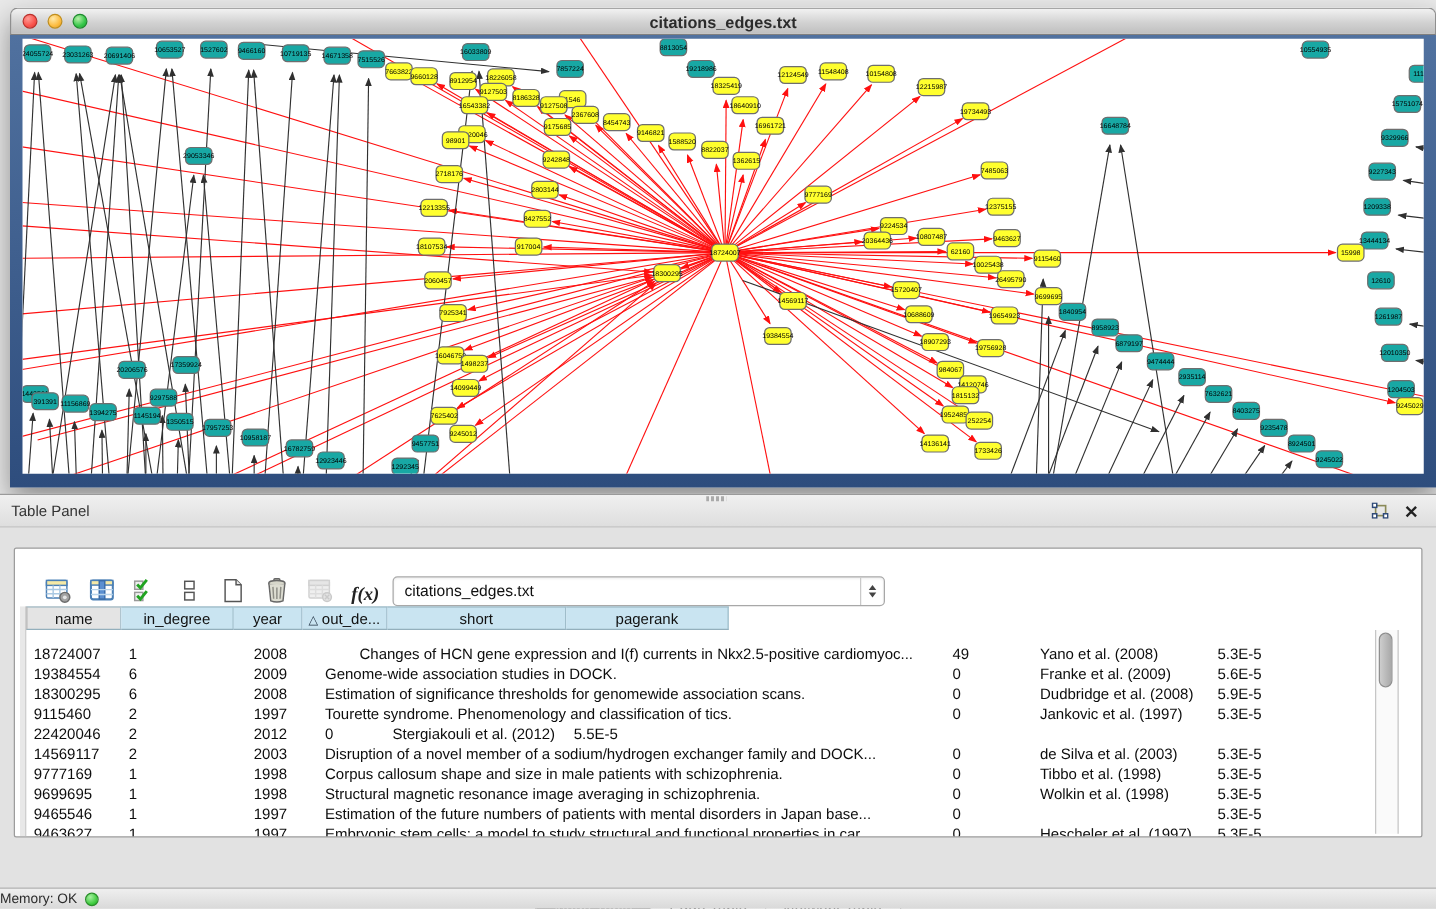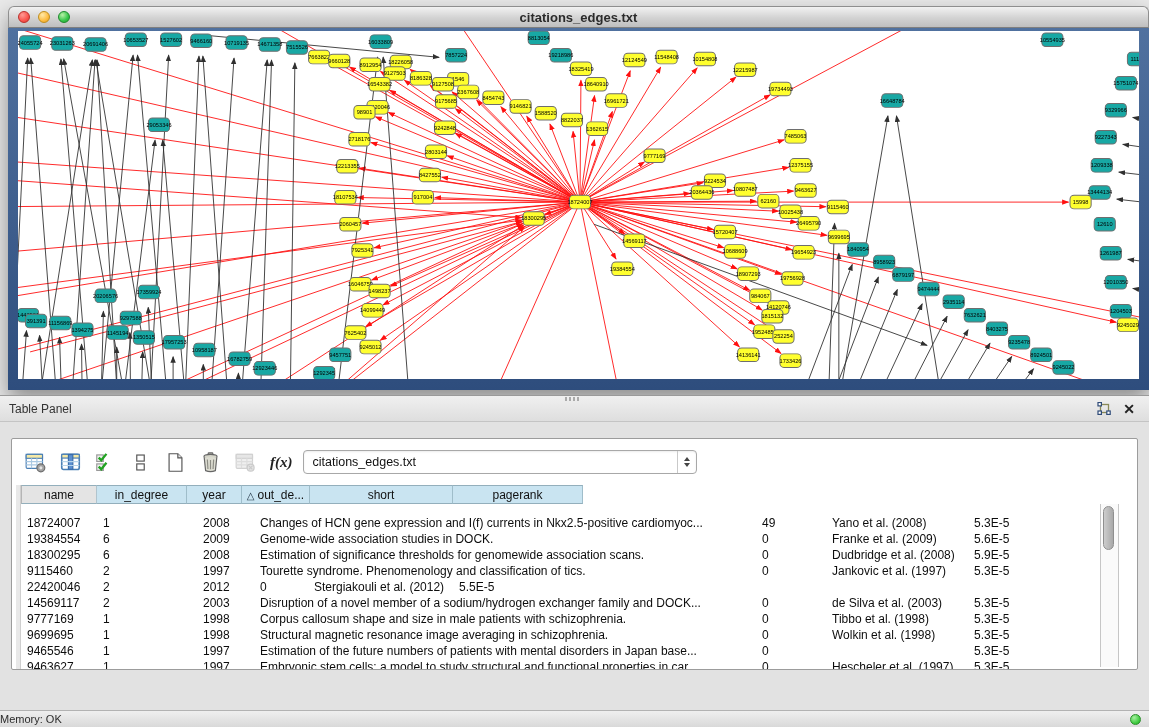--- a/index.html
+++ b/index.html
@@ -30,21 +30,21 @@
     border-bottom:1px solid #c4c4c4;display:flex;align-items:center;position:relative}
   .panel-title{font-size:12px;color:#333;padding-left:9px}
   .panel-grip{position:absolute;left:565px;top:1px;width:16px;height:4px;
     background:repeating-linear-gradient(90deg,#aaa 0 2px,transparent 2px 4px)}
   .panel-header-buttons{position:absolute;right:14px;top:0;height:100%;display:flex;align-items:center;gap:12px}
   .float-btn svg{display:block}
   .close-btn{font-size:14px;font-weight:bold;color:#222;cursor:default;line-height:1}
 
   .panel-box{position:absolute;left:11px;right:11px;top:42px;height:232px;
     background:#fff;border:1px solid #9c9c9c;border-radius:2px;box-sizing:border-box}
-  .toolbar{height:46px;display:flex;align-items:center;padding-left:9px}
+  .toolbar{height:46px;display:flex;align-items:flex-end;padding-left:20px}
   .tb-btn{width:28px;height:26px;margin-right:7px;display:flex;align-items:center;justify-content:center}
   .tb-btn svg{width:21px;height:21px;display:block}
   .tb-btn.disabled{opacity:.45}
   .fx-btn{font-family:"Liberation Serif",serif;font-style:italic;font-weight:bold;
     font-size:15px;color:#222;margin:0 10px 0 4px}
   .combo{width:392px;height:22px;border:1px solid #a8a8a8;border-radius:4px;background:#fff;
     display:flex;align-items:center;box-shadow:inset 0 1px 2px rgba(0,0,0,.08)}
   .combo-text{flex:1;font-size:12.5px;color:#111;padding-left:9px;white-space:nowrap;overflow:hidden}
   .combo-arrows{width:18px;height:100%;border-left:1px solid #c9c9c9;display:flex;
     flex-direction:column;align-items:center;justify-content:center;gap:2px}
@@ -78,21 +78,21 @@
   .seg{display:flex;border:1px solid #9b9b9b;border-radius:5px;overflow:hidden;
     box-shadow:0 1px 0 rgba(255,255,255,.6)}
   .tab{height:20px;line-height:20px;padding:0 14px;font-size:12.5px;color:#1c1c1c;
     background:linear-gradient(#fdfdfd,#ececec);border-right:1px solid #b5b5b5}
   .tab:last-child{border-right:none}
   .tab.selected{background:linear-gradient(#8b8b8b,#6d6d6d);color:#efefef;text-shadow:0 -1px 0 rgba(0,0,0,.3)}
 
   
   .status-bar{position:absolute;left:0;bottom:0;width:1149px;height:17px;
     background:linear-gradient(#efefef,#d9d9d9);border-top:1px solid #b2b2b2;box-sizing:border-box;
-    display:flex;align-items:center;justify-content:space-between;padding-right:8px}
+    display:flex;align-items:center;justify-content:flex-start;padding-right:8px}
   .mem-label{font-size:11px;color:#2c2c2c;margin-right:6px}
   .mem-dot{width:11px;height:11px;border-radius:50%;
     background:radial-gradient(circle at 35% 30%,#a6f0a0,#3ecb3e 65%,#2aa52a);border:1px solid #2a8f2a;box-sizing:border-box}
 </style>
 </head>
 <body>
 
 <div class="network-window">
   <div class="titlebar">
     <div class="lights">
@@ -851,21 +851,21 @@
             <div class="hcell" style="width: 55px;"><span>year</span></div>
             <div class="hcell" style="width: 68px;"><span class="sort">△</span><span>out_de...</span></div>
             <div class="hcell" style="width: 143px;"><span>short</span></div>
             <div class="hcell" style="width: 130px;"><span>pagerank</span></div>
           </div>
         <div class="tbl-body" id="tbl-body">
             <div class="trow">
               <div class="tcell" style="width: 76px;">18724007</div>
               <div class="tcell" style="width: 90px;">1</div>
               <div class="tcell" style="width: 55px;">2008</div>
-              <div class="tcell" style="width: 516px;">Changes of HCN gene expression and I(f) currents in Nkx2.5-positive cardiomyoc...</div>
+              <div class="tcell" style="width: 516px; text-align: center;">Changes of HCN gene expression and I(f) currents in Nkx2.5-positive cardiomyoc...</div>
               <div class="tcell" style="width: 68px;">49</div>
               <div class="tcell" style="width: 143px;">Yano et al. (2008)</div>
               <div class="tcell" style="width: 130px;">5.3E-5</div>
             </div>
             <div class="trow">
               <div class="tcell" style="width: 76px;">19384554</div>
               <div class="tcell" style="width: 90px;">6</div>
               <div class="tcell" style="width: 55px;">2009</div>
               <div class="tcell" style="width: 516px;">Genome-wide association studies in DOCK.</div>
               <div class="tcell" style="width: 68px;">0</div>

